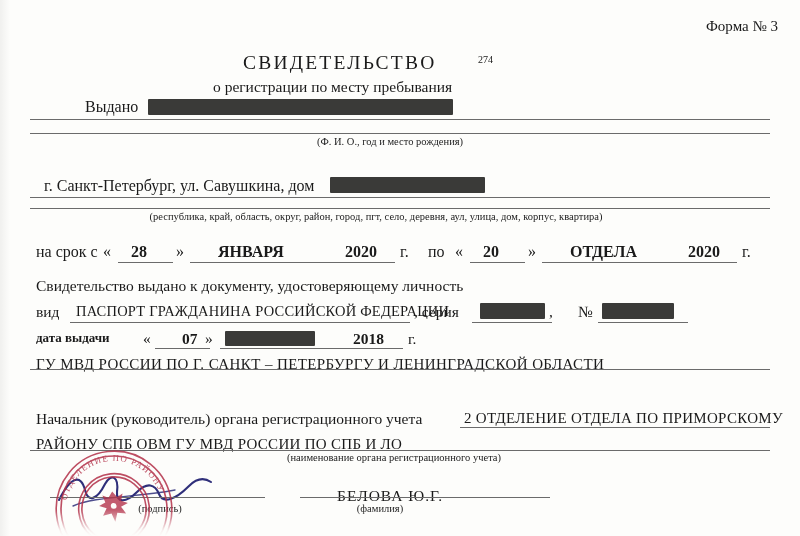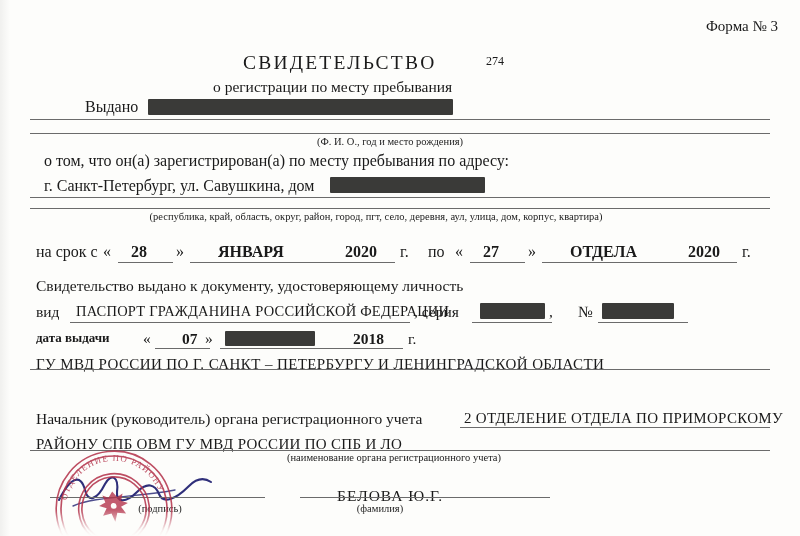--- a/index.html
+++ b/index.html
@@ -53,23 +53,22 @@
   }
   .title {
     top: 52px;
     left: 243px;
     font-size: 19.5px;
     letter-spacing: 2.2px;
   }
   .title-num {
     top: 54px;
     left: 478px;
-    font-size: 12px;
+    font-size: 10px;
     text-underline-offset: 3px;
-    margin-left: 8px;
   }
   .subtitle {
     top: 78px;
     left: 213px;
     font-size: 15.5px;
   }
   
   .lbl-vydano { top: 98px; left: 85px; font-size: 16px; }
   .red-name   { top: 99px; left: 148px; width: 305px; height: 16px; }
   .name-tail  { top: 100px; left: 456px; font-size: 14.5px; letter-spacing: .2px; }
@@ -127,37 +126,36 @@
   <div class="abs title">СВИДЕТЕЛЬСТВО</div>
   <div class="abs title-num">274</div>
   <div class="abs subtitle">о регистрации по месту пребывания</div>
 
   <div class="abs lbl-vydano">Выдано</div>
   <div class="abs redacted red-name"></div>
   <div class="rule" style="top:119px; left:30px; width:740px;"></div>
   <div class="rule" style="top:133px; left:30px; width:740px;"></div>
   <div class="abs caption cap-fio">(Ф. И. О., год и место рождения)</div>
 
-  <div class="abs line-otom">о том, что он(а) зарегистрирован(а) по месту пребывания по адресу:</div>
   <div class="abs addr">г. Санкт-Петербург, ул. Савушкина, дом</div>
   <div class="abs redacted red-addr"></div>
   <div class="rule" style="top:197px; left:30px; width:740px;"></div>
   <div class="rule" style="top:208px; left:30px; width:740px;"></div>
   <div class="abs caption cap-addr">(республика, край, область, округ, район, город, пгт, село, деревня, аул, улица, дом, корпус, квартира)</div>
 
   <div class="abs term-row" style="left:36px;">на срок с</div>
   <div class="abs term-row" style="left:103px;">«</div>
   <div class="abs term-row hand" style="left:131px;">28</div>
   <div class="abs term-row" style="left:176px;">»</div>
   <div class="abs term-row hand" style="left:218px;">ЯНВАРЯ</div>
   <div class="abs term-row hand" style="left:345px;">2020</div>
   <div class="abs term-row" style="left:400px;">г.</div>
   <div class="abs term-row" style="left:428px;">по</div>
   <div class="abs term-row" style="left:455px;">«</div>
-  <div class="abs term-row hand" style="left:483px;">27</div>
+  <div class="abs term-row hand" style="left:483px;">20</div>
   <div class="abs term-row" style="left:528px;">»</div>
   <div class="abs term-row hand" style="left:570px;">ОТДЕЛА</div>
   <div class="abs term-row hand" style="left:688px;">2020</div>
   <div class="abs term-row" style="left:742px;">г.</div>
   <div class="rule" style="top:262px; left:118px; width:55px;"></div>
   <div class="rule" style="top:262px; left:190px; width:150px;"></div>
   <div class="rule" style="top:262px; left:340px; width:55px;"></div>
   <div class="rule" style="top:262px; left:470px; width:55px;"></div>
   <div class="rule" style="top:262px; left:542px; width:140px;"></div>
   <div class="rule" style="top:262px; left:682px; width:55px;"></div>

